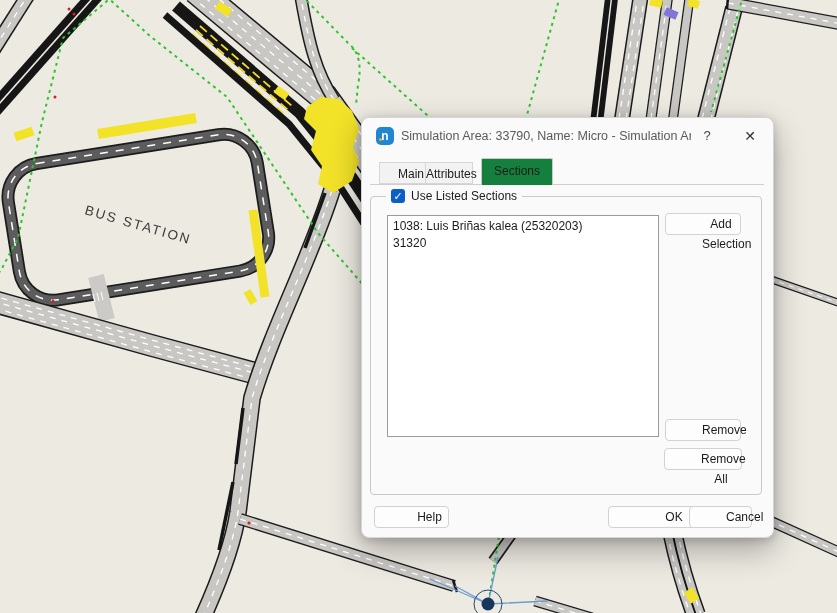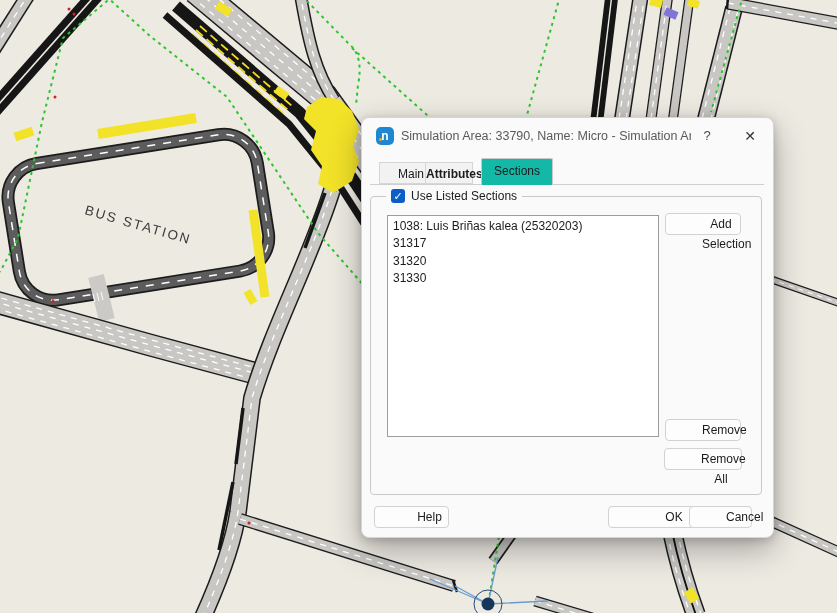--- a/index.html
+++ b/index.html
@@ -17,21 +17,21 @@
     background:#1f87d2;color:#fff;font-weight:bold;font-size:12px;text-align:center;line-height:18px;}
   .app-icon .dot{position:absolute;left:3px;bottom:4px;width:3px;height:3px;border-radius:50%;background:#f6a623;}
   .title{position:absolute;left:39px;top:11px;width:290px;white-space:nowrap;overflow:hidden;
     color:#5a5a5a;font-size:12.5px;}
   .tb-btn{position:absolute;top:8px;width:22px;height:20px;text-align:center;line-height:20px;color:#474747;cursor:default;}
   .help-btn{left:334px;font-size:13px;}
   .close-btn{left:377px;font-size:14px;color:#333;}
 
   .tab{position:absolute;height:22px;line-height:22px;text-align:center;
     background:#f2f2f2;border:1px solid #d6d6d6;box-sizing:border-box;top:44px;z-index:1;}
-  .tab.active{top:40px;height:27px;line-height:25px;background:#14b8a6;border:1px solid #c9c9c9;
+  .tab.active{top:40px;height:27px;line-height:25px;background:#15803d;border:1px solid #c9c9c9;
     border-bottom:none;border-radius:2px 2px 0 0;z-index:3;}
   .pane-line{position:absolute;left:8px;top:66px;width:394px;border-top:1px solid #cfcfcf;z-index:2;}
 
   .groupbox{position:absolute;left:8px;top:78px;width:392px;height:299px;
     border:1px solid #c9c9c9;border-radius:4px;box-sizing:border-box;}
   .cb-row{position:absolute;left:24px;top:70px;display:flex;align-items:center;gap:6px;
     background:#fafafa;padding:0 5px;z-index:4;height:16px;}
   .checkbox{width:14px;height:14px;border-radius:3px;background:#0b5ec7;color:#fff;
     font-size:11px;line-height:14px;text-align:center;}
   .listbox{position:absolute;left:25px;top:97px;width:272px;height:222px;background:#fff;
@@ -230,35 +230,33 @@
     <div class="app-icon">
       <span class="dot"></span>
       <span>n</span>
     </div>
     <div class="title">Simulation Area: 33790, Name: Micro - Simulation Ar...</div>
     <div class="tb-btn help-btn">?</div>
     <div class="tb-btn close-btn">✕</div>
   </div>
 
   <div class="tab" style="left:17px;width:64px;">Main</div>
-  <div class="tab" style="left:63px;width:48px;font-weight:bold;">Attributes</div>
+  <div class="tab" style="left:63px;width:48px;">Attributes</div>
   <div class="tab active" style="left:119px;width:72px;">Sections</div>
   <div class="pane-line"></div>
 
   <div class="groupbox"></div>
   <div class="cb-row">
     <div class="checkbox">✓</div>
     <span>Use Listed Sections</span>
   </div>
 
   <div class="listbox">
     <div class="item">1038: Luis Briñas kalea (25320203)</div>
-    <div class="item">31317</div>
     <div class="item">31320</div>
-    <div class="item">31330</div>
   </div>
 
   <div class="btn btn-add">Add Selection</div>
   <div class="btn btn-remove">Remove</div>
   <div class="btn btn-removeall">Remove All</div>
 
   <div class="btn btn-help">Help</div>
   <div class="btn btn-ok">OK</div>
   <div class="btn btn-cancel">Cancel</div>
 </div>

